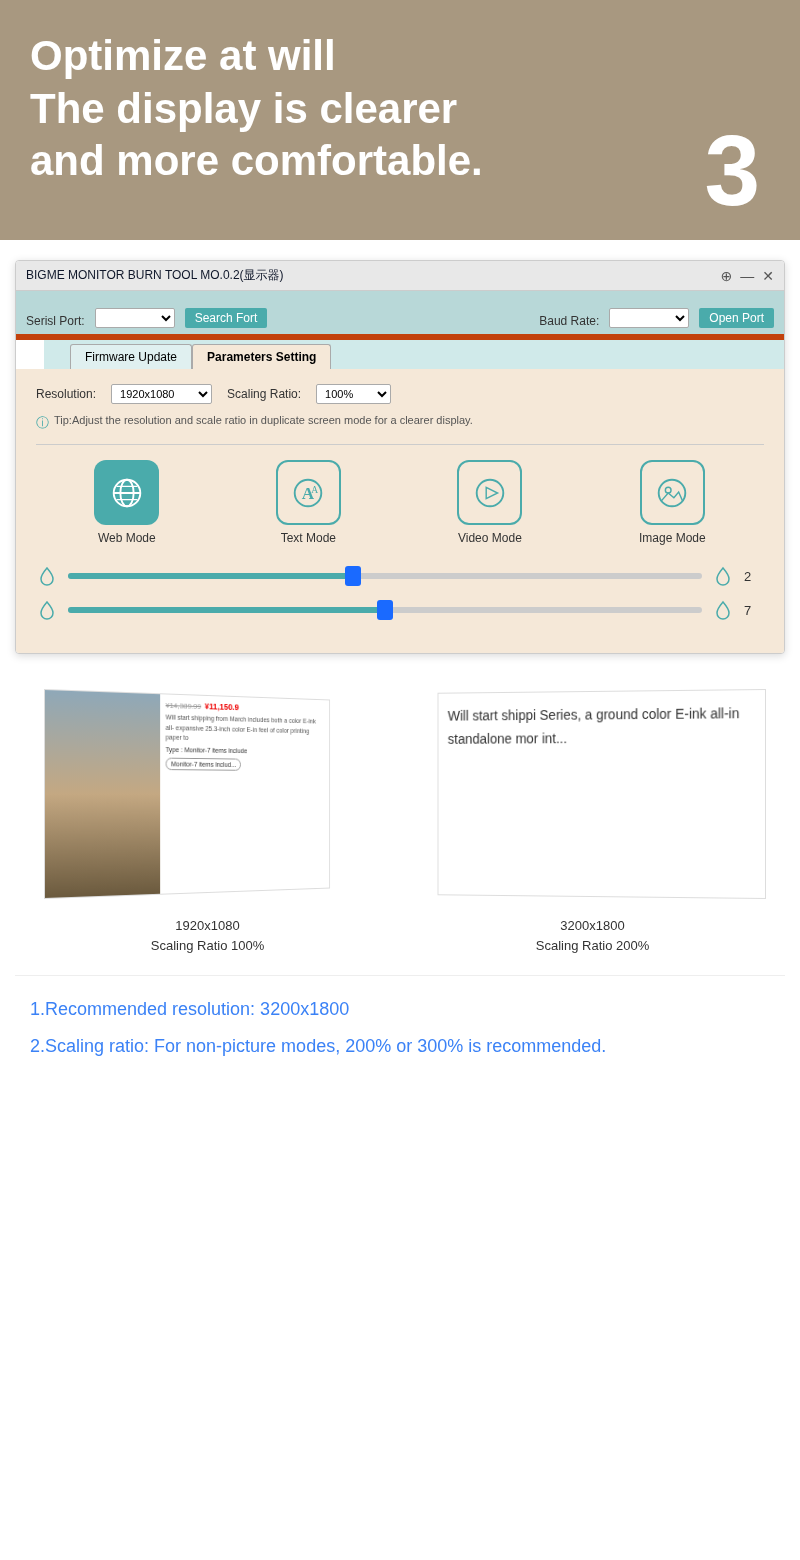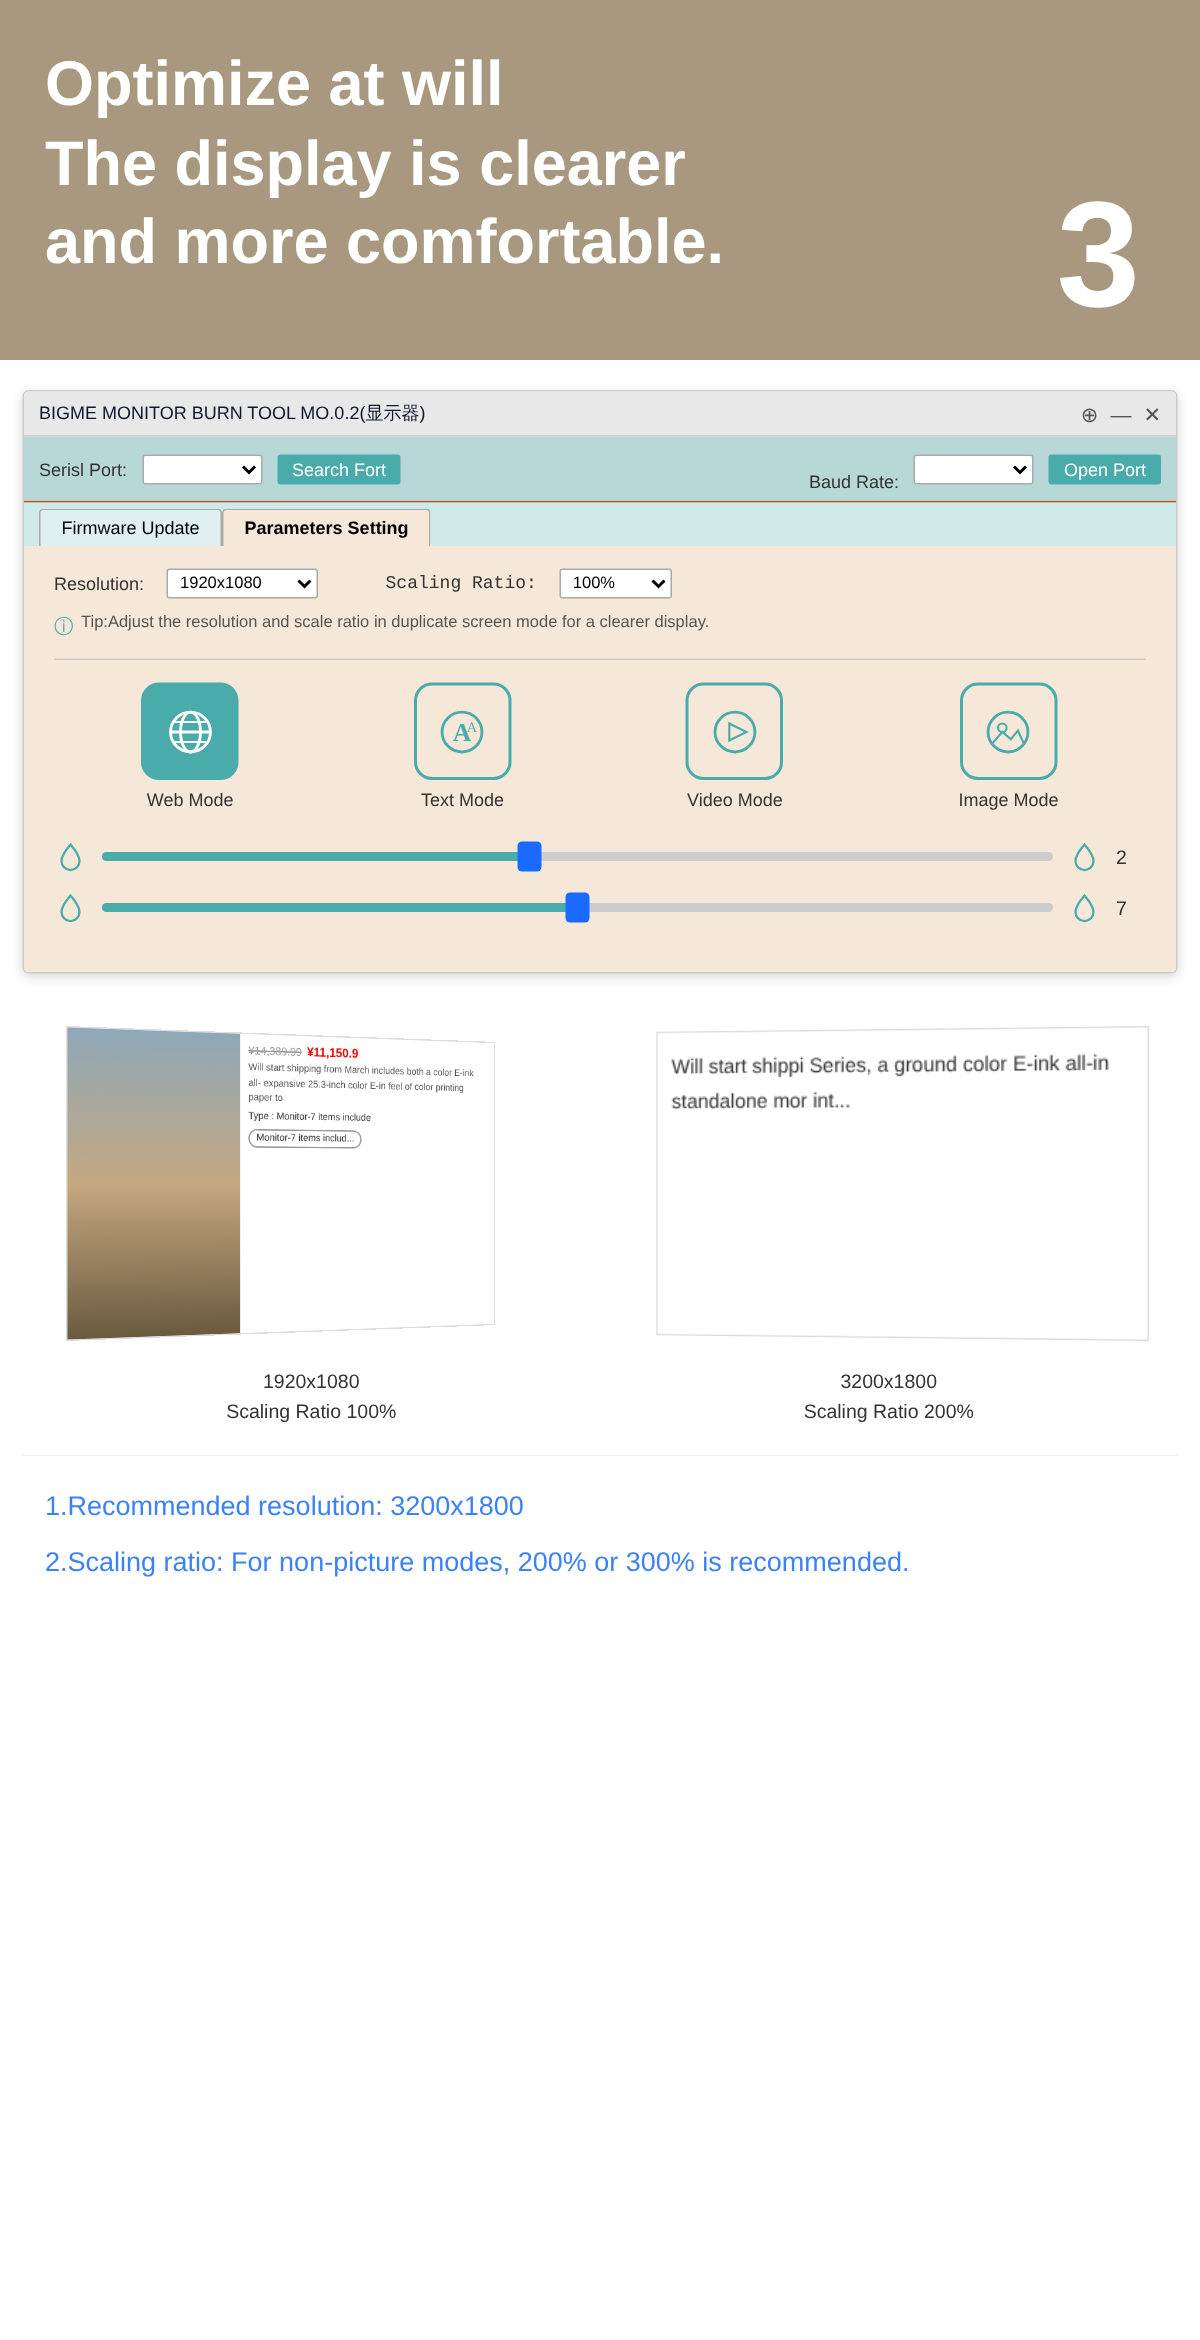--- a/index.html
+++ b/index.html
@@ -66,23 +66,23 @@
       font-size: 14px;
       color: #555;
       cursor: pointer;
     }
 
     
     .port-row {
       background: #b8d8d8;
       padding: 6px 10px;
       display: flex;
-      align-items: center;
+      align-items: flex-end;
       gap: 10px;
-      border-bottom: 1px solid #c2410c;
+      border-bottom: 6px solid #c2410c;
     }
     .port-label {
       font-size: 12px;
       color: #333;
       white-space: nowrap;
     }
     .port-select {
       padding: 2px 20px 2px 4px;
       font-size: 11px;
       border: 1px solid #aaa;
@@ -99,21 +99,22 @@
       color: #fff;
     }
     .search-btn { background: #4aabab; }
     .open-btn { background: #4aabab; }
 
     
     .tab-bar {
       background: #d0eaea;
       display: flex;
       gap: 0;
-      padding: 4px 10px 0;
+      padding: 4px 26px 0;
+      margin-left: 28px;
     }
     .tab {
       padding: 5px 14px;
       font-size: 12px;
       border: 1px solid #aaa;
       border-bottom: none;
       background: #e0f0f0;
       cursor: pointer;
       border-radius: 3px 3px 0 0;
     }
@@ -339,21 +340,21 @@
       <div class="tab active">Parameters Setting</div>
     </div>
 
     <div class="main-panel">
 
       <div class="settings-row">
         <span class="setting-label">Resolution:</span>
         <select class="setting-select">
           <option>1920x1080</option>
         </select>
-        <span class="setting-label" style="margin-left:30px;font-family:Liberation Mono, monospace;">Scaling Ratio:</span>
+        <span class="setting-label" style="">Scaling Ratio:</span>
         <select class="setting-select">
           <option>100%</option>
         </select>
       </div>
 
       <div class="tip-row">
         <span class="tip-icon">ⓘ</span>
         <span>Tip:Adjust the resolution and scale ratio in duplicate screen mode for a clearer display.</span>
       </div>
 

